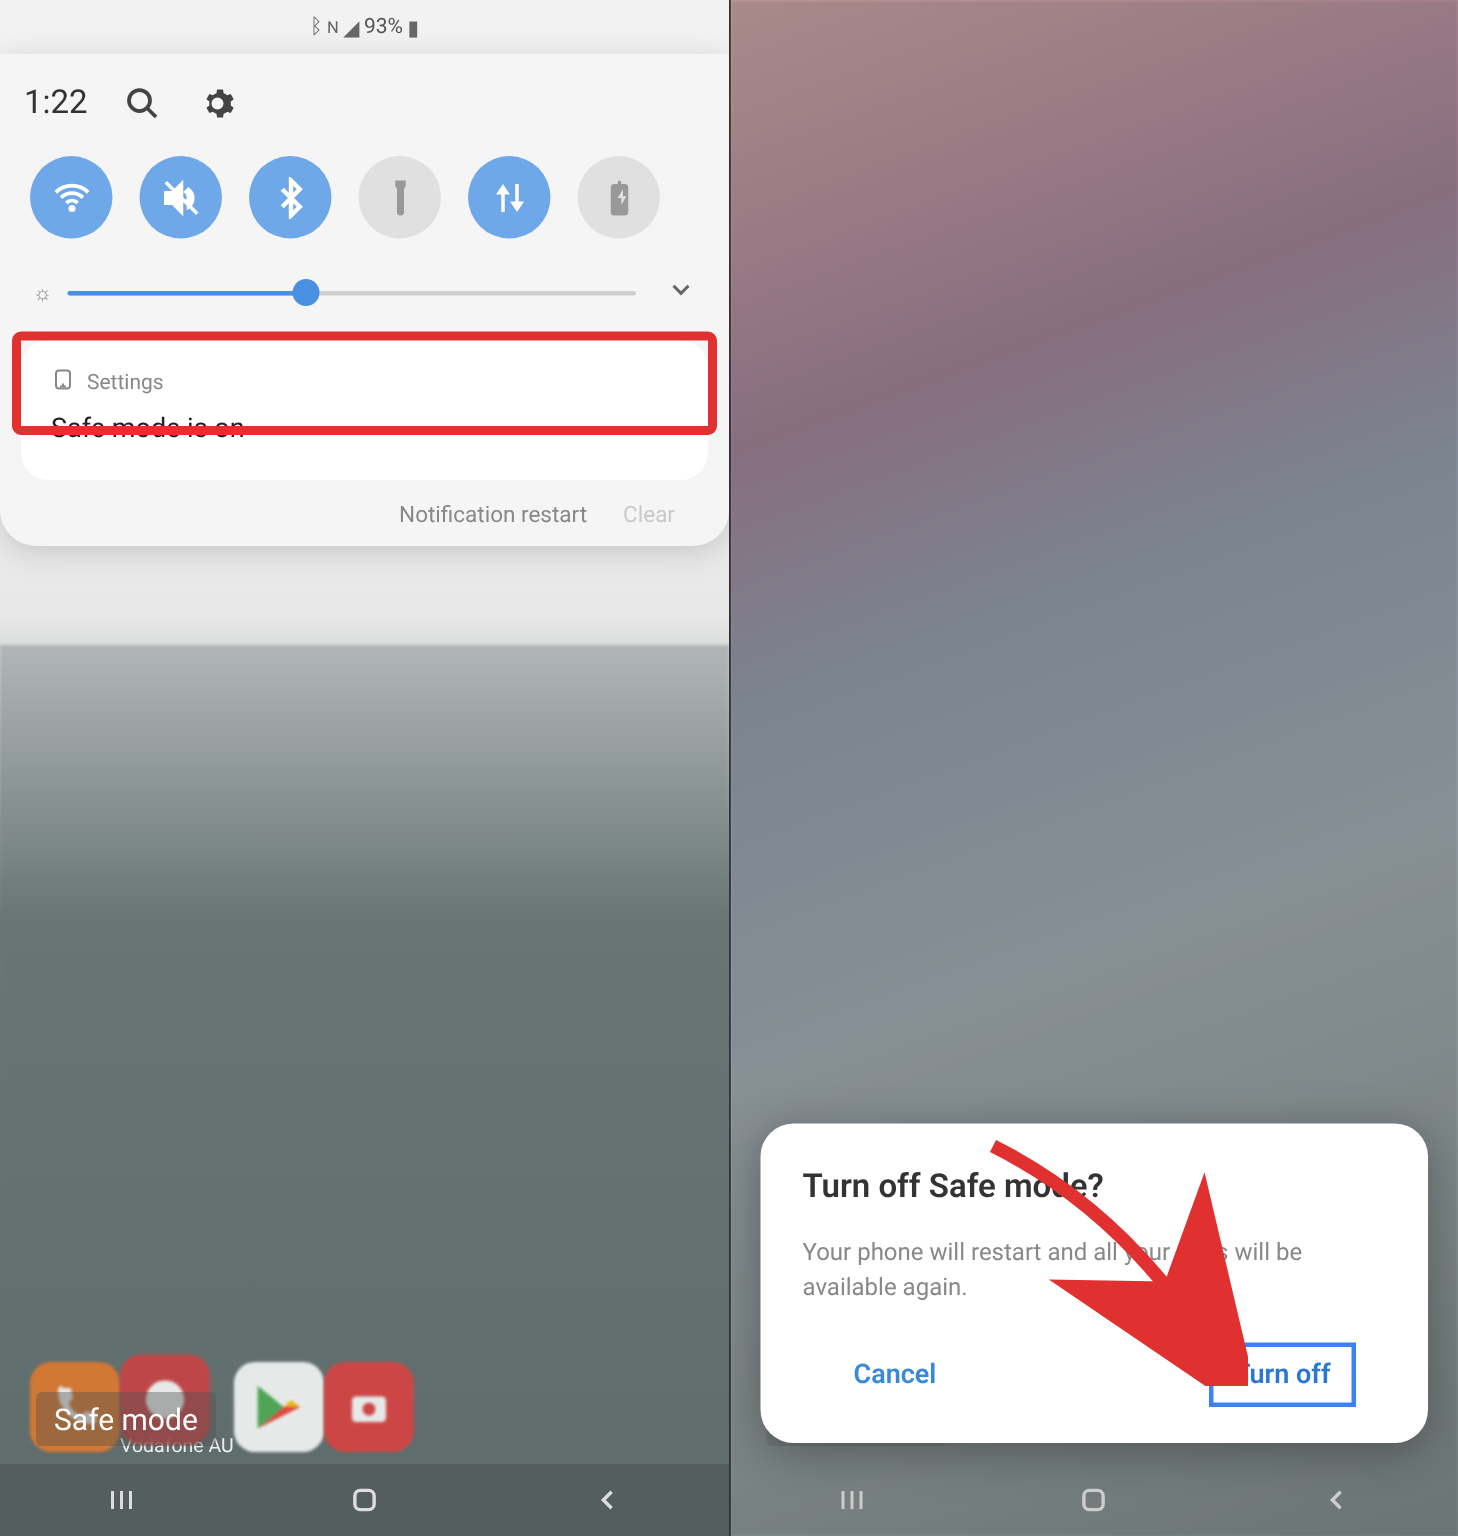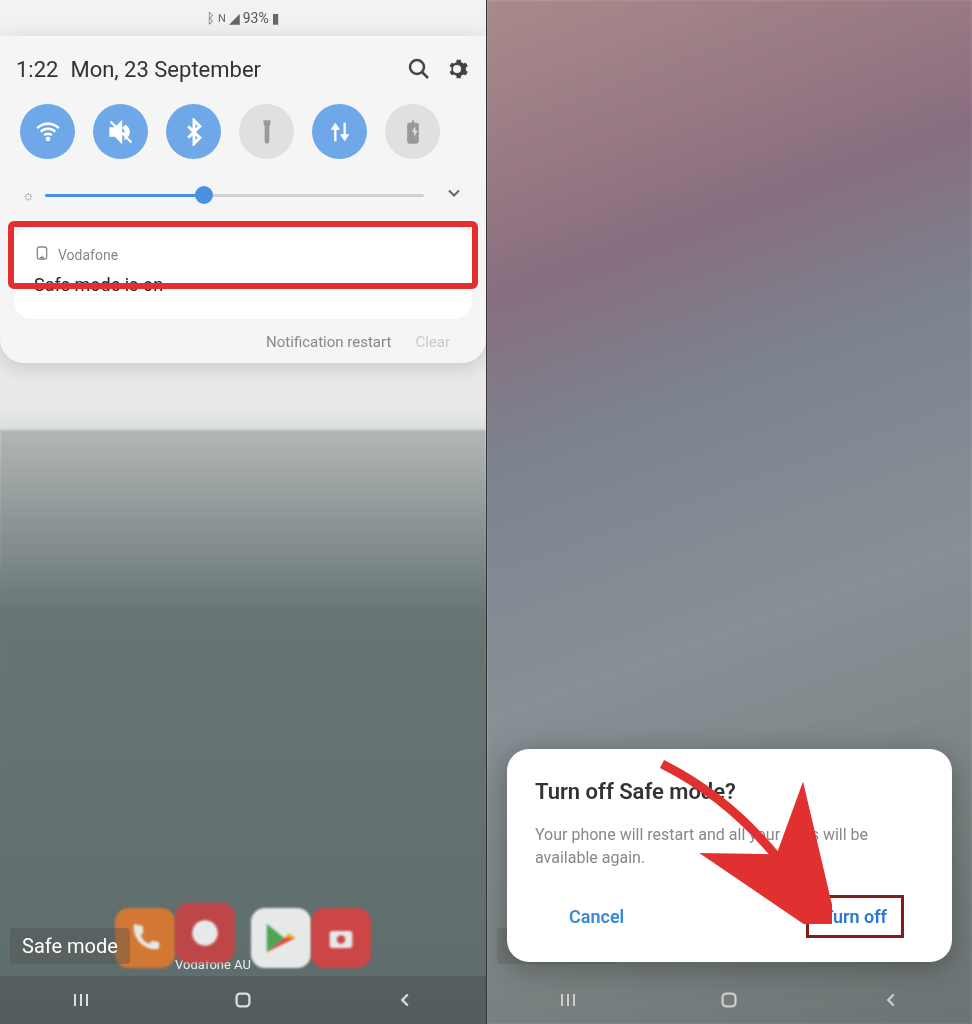--- a/index.html
+++ b/index.html
@@ -10,21 +10,21 @@
 .screen-right { background: linear-gradient(160deg, #d8a8a8 0%, #c090a0 15%, #a88098 25%, #98a0b0 40%, #a8b0b8 60%, #98a0a0 80%, #808888 100%); border-left: 1px solid #333; }
 
 .dim-overlay { position: absolute; inset: 0; background: rgba(100, 110, 110, 0.35); filter: blur(1px); pointer-events: none; }
 
 
 .status-bar { height: 36px; display: flex; align-items: center; justify-content: center; gap: 3px; font-size: 14px; color: #666; position: relative; z-index: 5; }
 .status-txt { font-size: 14px; color: #555; }
 
 
 .panel { background: #f5f5f5; border-radius: 0 0 24px 24px; padding: 20px 16px 12px 16px; position: relative; z-index: 3; box-shadow: 0 4px 20px rgba(0,0,0,0.15); }
-.panel-header { display: flex; align-items: center; gap: 12px; margin-bottom: 22px; }
+.panel-header { display: flex; align-items: flex-start; gap: 24px; margin-bottom: 22px; }
 .time { font-size: 22px; color: #333; }
 .date { font-size: 22px; color: #333; flex: 1; }
 .hdr-icon { width: 26px; height: 26px; display: flex; align-items: center; justify-content: center; color: #444; cursor: pointer; }
 
 .toggles { display: flex; gap: 18px; align-items: center; margin-bottom: 24px; padding: 0 4px; }
 .toggle { width: 55px; height: 55px; border-radius: 50%; display: flex; align-items: center; justify-content: center; cursor: pointer; }
 .toggle.on { background: #6fa8e8; color: #fff; }
 .toggle.off { background: #e0e0e0; color: #999; }
 .toggle svg { width: 28px; height: 28px; }
 
@@ -38,38 +38,38 @@
 
 .notification-card { background: #fff; border-radius: 18px; margin: 0 -2px; padding: 18px 20px; position: relative; }
 .highlight-box { position: absolute; top: -6px; left: -6px; right: -6px; bottom: 30px; border: 6px solid #e03030; border-radius: 6px; pointer-events: none; }
 .notif-header { display: flex; align-items: center; gap: 8px; font-size: 14px; color: #888; margin-bottom: 10px; }
 .notif-title { font-size: 18px; font-weight: 400; color: #222; margin-bottom: 6px; }
 .notif-body { font-size: 15px; color: #555; }
 .notif-footer { display: flex; justify-content: flex-end; gap: 24px; padding: 14px 20px 0 20px; font-size: 15px; color: #888; }
 
 
 .dock-wrap { position: absolute; left: 0; right: 0; bottom: 40px; padding: 0 20px; }
-.dock { display: flex; justify-content: center; align-items: center; margin-bottom: 12px; }
+.dock { display: flex; justify-content: flex-start; align-items: center; margin-bottom: 12px; }
 .dock-icon { width: 60px; height: 60px; border-radius: 14px; display: flex; align-items: center; justify-content: center; filter: blur(1px); opacity: 0.85; }
 .dock-label { text-align: center; font-size: 13px; color: #eee; margin-top: -6px; }
 
-.safe-mode-badge { position: absolute; left: 10px; bottom: 60px; background: rgba(80,80,80,0.4); color: #fff; padding: 6px 12px; font-size: 20px; border-radius: 4px; }
+.safe-mode-badge { position: absolute; left: 24px; bottom: 60px; background: rgba(80,80,80,0.4); color: #fff; padding: 6px 12px; font-size: 20px; border-radius: 4px; }
 
 .nav-bar { position: absolute; left: 0; right: 0; bottom: 0; height: 48px; display: flex; justify-content: space-around; align-items: center; background: rgba(60,60,60,0.3); }
 .nav-btn { color: #ddd; cursor: pointer; width: 40px; height: 40px; display: flex; align-items: center; justify-content: center; }
 
 
 .modal-backdrop { position: absolute; inset: 0; background: rgba(60,70,70,0.3); filter: blur(1px); }
 .modal { position: absolute; left: 20px; right: 20px; bottom: 62px; background: #fff; border-radius: 22px; padding: 30px 28px 24px 28px; box-shadow: 0 6px 30px rgba(0,0,0,0.3); filter: blur(0.5px); }
 .modal-title { font-size: 22px; font-weight: 600; color: #333; margin-bottom: 20px; }
 .modal-body { font-size: 16px; color: #888; line-height: 1.4; margin-bottom: 26px; }
 .modal-actions { display: flex; justify-content: space-between; align-items: center; padding: 0 20px; }
 .modal-btn { font-size: 18px; font-weight: 600; cursor: pointer; padding: 8px 14px; }
 .modal-btn.cancel { color: #3a88d8; text-align: right; }
-.modal-btn.primary { color: #2a78d0; border: 3px solid #7f1d1d; background: #fff; filter: none; }
+.modal-btn.primary { color: #2a78d0; border: 3px solid #3b82f6; background: #fff; filter: none; }
 
 
 .arrow-svg { position: absolute; left: 145px; bottom: 100px; width: 200px; height: 170px; pointer-events: none; z-index: 10; }
 
 .nav-right { position: absolute; left: 0; right: 0; bottom: 0; height: 48px; display: flex; justify-content: space-around; align-items: center; }
 .nav-right .nav-btn { color: #ccc; }
 </style>
 </head>
 <body>
 
@@ -79,21 +79,20 @@
     <span>ᛒ</span>
     <span style="font-size:11px">N</span>
     <span>◢</span>
     <span class="status-txt">93%</span>
     <span>▮</span>
   </div>
 
   <div class="panel">
     <div class="panel-header">
       <span class="time">1:22</span>
-      <span class="date">Mon, 23 September</span>
       <span class="hdr-icon">
         <svg viewBox="0 0 24 24" width="24" height="24" fill="none" stroke="currentColor" stroke-width="2.5">
             <circle cx="10" cy="10" r="7"></circle>
             <line x1="15" y1="15" x2="21" y2="21"></line>
           </svg>
       </span>
       <span class="hdr-icon">
         <svg viewBox="0 0 24 24" width="24" height="24" fill="currentColor">
             <path d="M12 8a4 4 0 100 8 4 4 0 000-8zm8.9 4c0 .5 0 .9-.1 1.3l2 1.6-2 3.4-2.4-.8c-.7.6-1.5 1-2.3 1.3l-.4 2.5h-4l-.4-2.5c-.8-.3-1.6-.7-2.3-1.3l-2.4.8-2-3.4 2-1.6c-.1-.4-.1-.8-.1-1.3s0-.9.1-1.3l-2-1.6 2-3.4 2.4.8c.7-.6 1.5-1 2.3-1.3l.4-2.5h4l.4 2.5c.8.3 1.6.7 2.3 1.3l2.4-.8 2 3.4-2 1.6c.1.4.1.8.1 1.3z"></path>
           </svg>
@@ -148,21 +147,21 @@
 
     <div class="notification-card">
       <div class="highlight-box"></div>
       <div class="notif-header">
         <span>
           <svg viewBox="0 0 24 24" width="16" height="16" fill="none" stroke="currentColor" stroke-width="2">
               <rect x="5" y="3" width="14" height="18" rx="3"></rect>
               <path d="M12 16v3M9 19h6"></path>
             </svg>
         </span>
-        <span>Vodafone</span>
+        <span>Settings</span>
       </div>
       <div class="notif-title">Safe mode is on</div>
     </div>
     <div class="notif-footer">
       <span>Notification restart</span>
       <span style="opacity:.4">Clear</span>
     </div>
   </div>
 
   <div class="dim-overlay" style="top:430px"></div>

